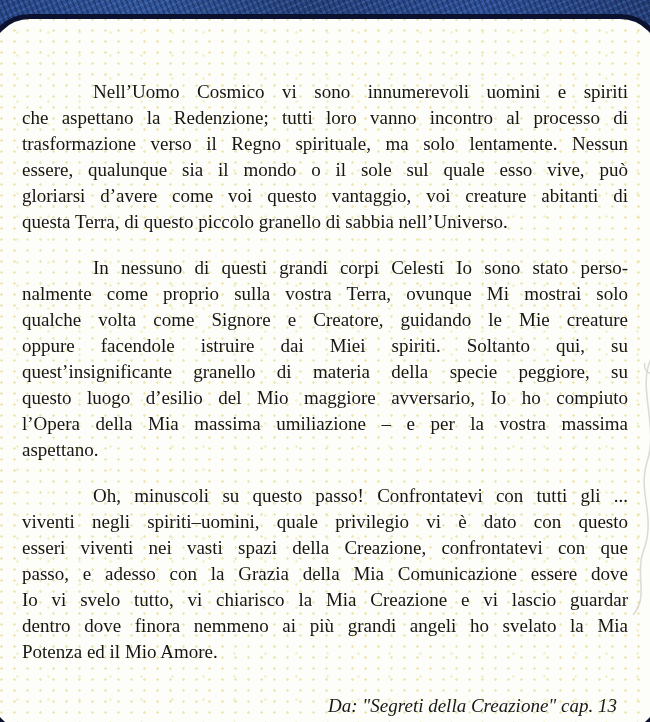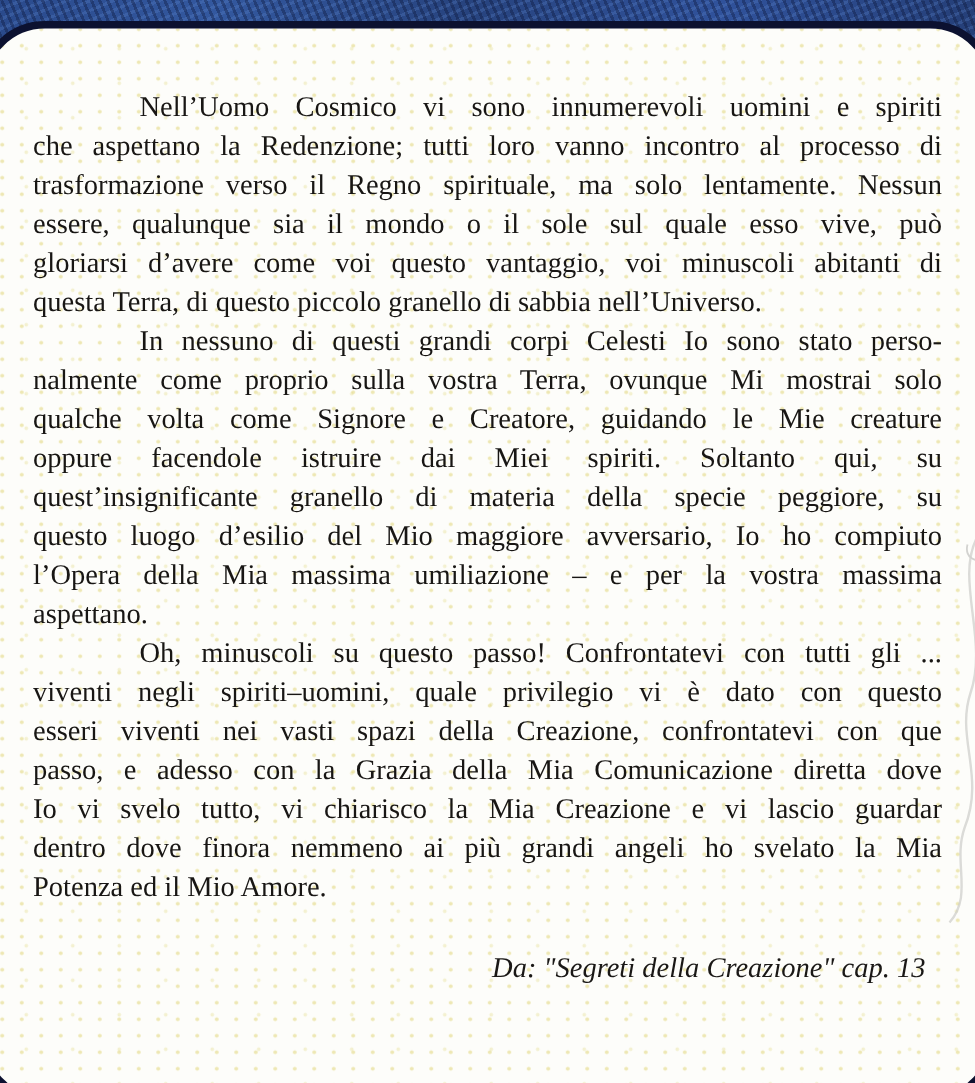--- a/index.html
+++ b/index.html
@@ -43,21 +43,21 @@
     color: #181614;
   }
   .line {
     font-size: 19px;
     line-height: 26px;
     text-align: justify;
     text-align-last: justify;
     text-justify: inter-word;
     white-space: normal;
   }
-  .line.indent { padding-left: 71px; }
+  .line.indent { padding-left: 71px; margin-top: 20px; }
   .line.last { text-align-last: left; }
   .attribution {
     margin-top: 28px;
     font-size: 19px;
     line-height: 26px;
     font-style: italic;
     text-align: right;
     padding-right: 11px;
     color: #1a1816;
   }
@@ -70,34 +70,34 @@
 
 <div class="scan">
   <div class="band"></div>
   <div class="page">
     <div class="content">
       <div>
           <div class="line indent">Nell’Uomo Cosmico vi sono innumerevoli uomini e spiriti</div>
           <div class="line">che aspettano la Redenzione; tutti loro vanno incontro al processo di</div>
           <div class="line">trasformazione verso il Regno spirituale, ma solo lentamente. Nessun</div>
           <div class="line">essere, qualunque sia il mondo o il sole sul quale esso vive, può</div>
-          <div class="line">gloriarsi d’avere come voi questo vantaggio, voi minuscoli abitanti di</div>
+          <div class="line">gloriarsi d’avere come voi questo vantaggio, voi creature abitanti di</div>
           <div class="line last">questa Terra, di questo piccolo granello di sabbia nell’Universo.</div>
           <div class="line indent">In nessuno di questi grandi corpi Celesti Io sono stato perso-</div>
           <div class="line">nalmente come proprio sulla vostra Terra, ovunque Mi mostrai solo</div>
           <div class="line">qualche volta come Signore e Creatore, guidando le Mie creature</div>
           <div class="line">oppure facendole istruire dai Miei spiriti. Soltanto qui, su</div>
           <div class="line">quest’insignificante granello di materia della specie peggiore, su</div>
           <div class="line">questo luogo d’esilio del Mio maggiore avversario, Io ho compiuto</div>
           <div class="line">l’Opera della Mia massima umiliazione – e per la vostra massima</div>
           <div class="line last">aspettano.</div>
           <div class="line indent">Oh, minuscoli su questo passo! Confrontatevi con tutti gli ...</div>
           <div class="line">viventi negli spiriti–uomini, quale privilegio vi è dato con questo</div>
           <div class="line">esseri viventi nei vasti spazi della Creazione, confrontatevi con que</div>
-          <div class="line">passo, e adesso con la Grazia della Mia Comunicazione diretta dove</div>
+          <div class="line">passo, e adesso con la Grazia della Mia Comunicazione essere dove</div>
           <div class="line">Io vi svelo tutto, vi chiarisco la Mia Creazione e vi lascio guardar</div>
           <div class="line">dentro dove finora nemmeno ai più grandi angeli ho svelato la Mia</div>
           <div class="line last">Potenza ed il Mio Amore.</div>
         </div>
       <div class="attribution">Da: "Segreti della Creazione" cap. 13</div>
     </div>
 
     <svg class="artifact crease" width="64" height="260" viewBox="0 0 64 260">
       <path d="M52,2 C38,30 60,70 48,105 C38,135 58,160 44,195 C36,218 50,240 34,258" fill="none" stroke="#c9c9c6" stroke-width="1.6"></path>
       <path d="M46,6 C44,14 50,18 58,16" fill="none" stroke="#bdbdba" stroke-width="1.2"></path>

